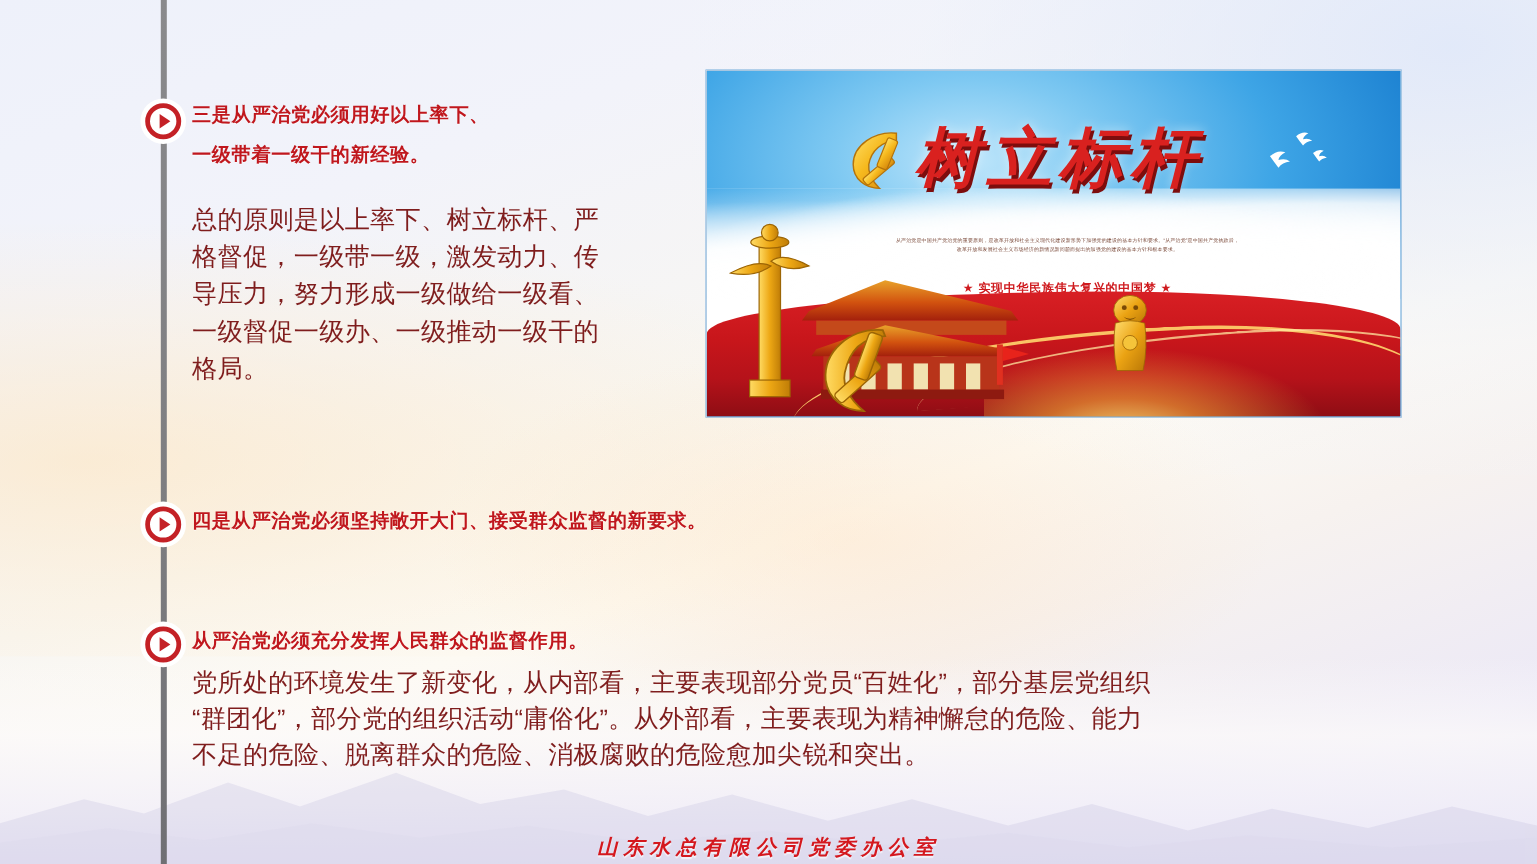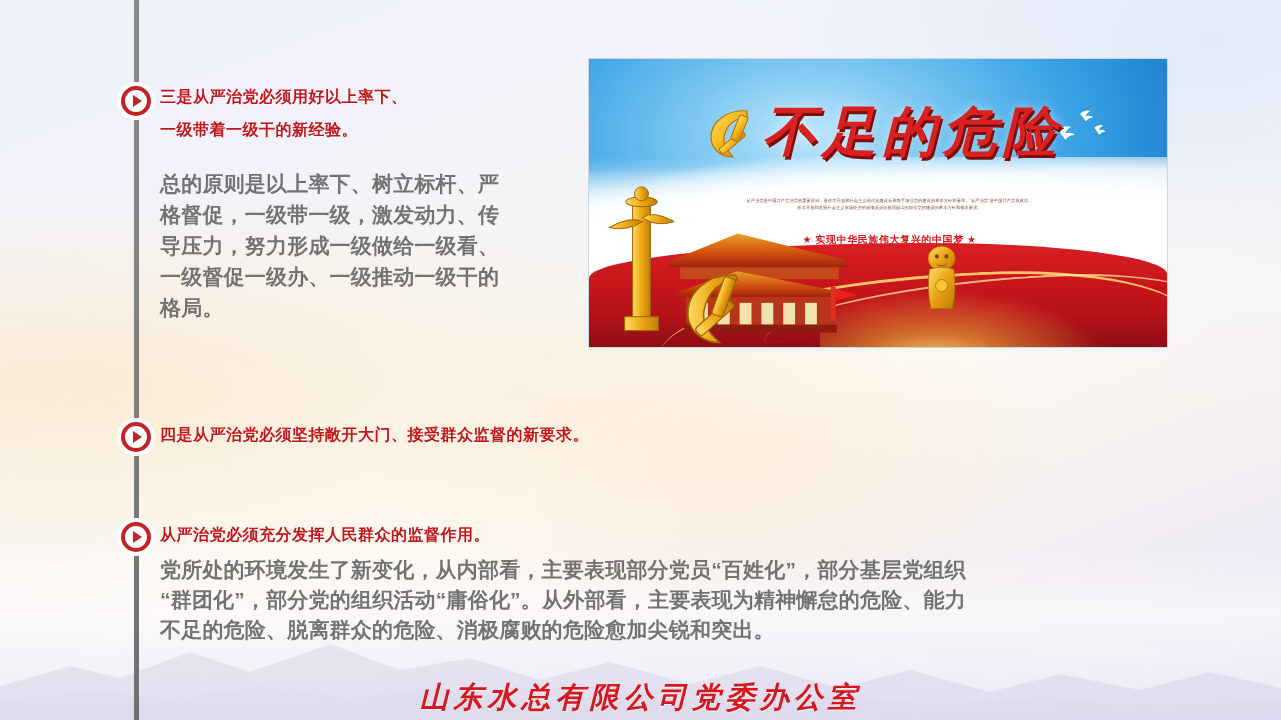--- a/index.html
+++ b/index.html
@@ -29,22 +29,22 @@
   .bullet{position:absolute;left:-17px;width:38px;height:38px;border-radius:50%;
     background:#fff;box-shadow:0 0 0 0 #fff;display:flex;align-items:center;justify-content:center;}
   .bullet .ring{width:30px;height:30px;border-radius:50%;
     border:4px solid #c42126;background:#fff;
     display:flex;align-items:center;justify-content:center;box-sizing:border-box;}
   .bullet .tri{width:0;height:0;border-left:9px solid #c42126;
     border-top:6px solid transparent;border-bottom:6px solid transparent;margin-left:3px;}
   h2.heading{margin:0;color:#c0171d;font-size:16px;line-height:33px;
     font-weight:bold;letter-spacing:.5px;white-space:pre-line;
     text-shadow:0 1px 0 rgba(255,255,255,.6);}
-  p.body{margin:0;color:#737373;font-size:21px;line-height:31px;
-    white-space:pre-line;letter-spacing:.2px;font-weight:bold;}
+  p.body{margin:0;color:#7f1d1d;font-size:21px;line-height:31px;
+    white-space:pre-line;letter-spacing:.2px;}
   
   .poster{position:absolute;left:588px;top:58px;width:580px;height:290px;
     border:1px solid #cfd6e2;box-sizing:border-box;overflow:hidden;background:#1f8fe0;}
   .poster .sky{position:absolute;inset:0;
     background:radial-gradient(ellipse at 38% 26%,#bfe6fb 0%,#7fc9f2 22%,#3ea5e6 50%,#1a7fd0 78%,#0f6cbb 100%);}
   .poster .rays{position:absolute;left:18%;top:-30%;width:64%;height:90%;
     background:conic-gradient(from 150deg at 50% 100%,
       rgba(255,255,255,.42) 0deg,rgba(255,255,255,0) 7deg,
       rgba(255,255,255,.38) 14deg,rgba(255,255,255,0) 21deg,
       rgba(255,255,255,.42) 28deg,rgba(255,255,255,0) 35deg,
@@ -80,21 +80,21 @@
   .poster .dream-cn{position:absolute;left:27%;top:60.5%;width:50%;text-align:center;
     color:#cf1b1f;font-size:10px;font-weight:bold;letter-spacing:.6px;}
   .poster .dream-en{position:absolute;left:27%;top:66.5%;width:50%;text-align:center;
     color:#b2161b;font-size:8.6px;font-weight:bold;
     font-family:"Liberation Serif","DejaVu Serif",serif;letter-spacing:.3px;}
   .poster .doves{position:absolute;right:6%;top:15%;width:22%;height:20%;}
   .poster .scene{position:absolute;left:0;bottom:0;width:60%;height:62%;}
   .poster .lion{position:absolute;left:55%;bottom:12%;width:12%;height:26%;}
   
   .footer{position:absolute;left:0;right:0;bottom:2px;text-align:center;
-    color:#d4181e;font-size:29px;font-weight:bold;font-style:italic;
+    color:#d4181e;font-size:17px;font-weight:bold;font-style:italic;
     letter-spacing:5px;font-family:"Liberation Serif","DejaVu Serif",serif;
     text-shadow:0 1px 1px rgba(255,255,255,.7);}
 </style>
 </head>
 <body>
 
 <div id="slide">
 
   <div class="bg-base"></div>
   <div class="bg-warm"></div>
@@ -142,21 +142,21 @@
           <stop offset="0%" stop-color="#ffe169"></stop>
             <stop offset="45%" stop-color="#f6b91e"></stop>
           <stop offset="100%" stop-color="#d4860b"></stop>
         </linearGradient>
       </defs>
       <path d="M48,6 C30,4 12,16 12,32 C12,44 22,52 34,52 C28,46 24,40 25,32 C27,20 36,13 48,12 Z" fill="url(#gold1)" stroke="#b5730a" stroke-width="1.2"></path>
       <rect x="18" y="34" width="30" height="7" rx="2" transform="rotate(-40 33 37)" fill="url(#gold1)" stroke="#b5730a" stroke-width="1"></rect>
       <rect x="36" y="10" width="9" height="26" rx="2" transform="rotate(22 40 23)" fill="url(#gold1)" stroke="#b5730a" stroke-width="1"></rect>
     </svg>
 
-    <div class="title-cn">不足的危险</div>
+    <div class="title-cn">树立标杆</div>
     <div class="subtxt">从严治党是中国共产党治党的重要原则，是改革开放和社会主义现代化建设新形势下加强党的建设的基本方针和要求。“从严治党”是中国共产党执政后，改革开放和发展社会主义市场经济的新情况新问题而提出的加强党的建设的基本方针和根本要求。</div>
     <div class="dream-cn">★ 实现中华民族伟大复兴的中国梦 ★</div>
     <div class="dream-en">The Chinese Dream</div>
 
     <div class="ground"></div>
     <div class="glow"></div>
     <div class="swoosh"></div>
     <div class="swoosh2"></div>
 
     <svg class="scene" viewBox="0 0 350 180">

